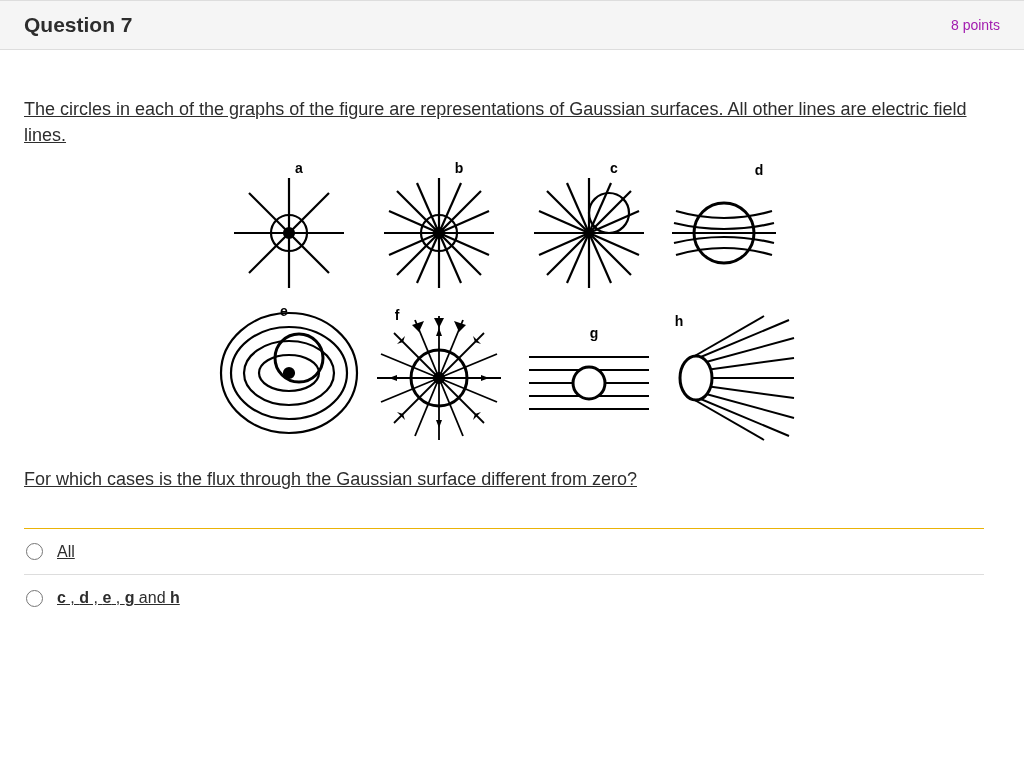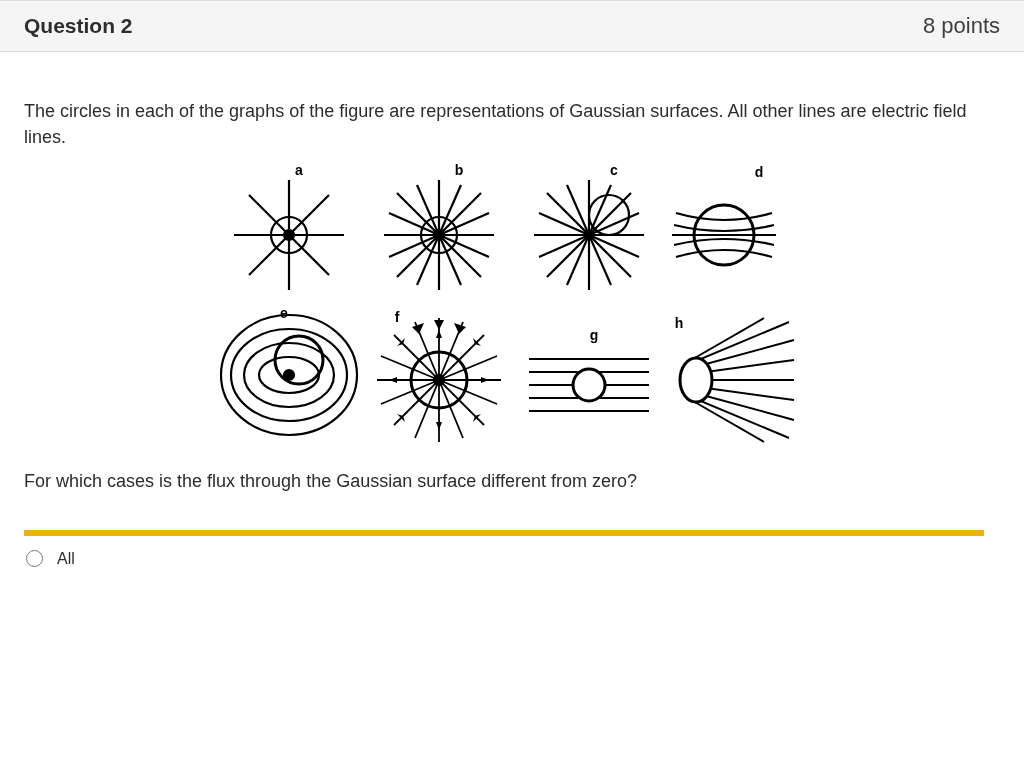--- a/index.html
+++ b/index.html
@@ -16,41 +16,42 @@
     display: flex;
     justify-content: space-between;
     align-items: center;
   }
   .header-title {
     font-size: 21px;
     font-weight: 700;
     color: #2d2d2d;
   }
   .header-points {
-    font-size: 22px;
-    color: #404040;
+    font-size: 14px;
+    color: #a21caf;
   }
   .content {
     padding: 46px 40px 8px 24px;
     font-size: 18px;
     line-height: 1.45;
+    text-decoration: underline;
   }
   .stem {
     margin-bottom: 10px;
   }
   .figure {
     display: block;
     margin: 8px auto 6px auto;
   }
   .postq {
     margin-top: 8px;
     margin-bottom: 36px;
   }
   .options {
-    border-top: 6px solid #eab308;
+    border-top: 1px solid #eab308;
   }
   .option {
     display: flex;
     align-items: center;
     padding: 11px 2px;
     border-bottom: 1px solid #ddd;
     font-size: 16px;
   }
   .option:last-child {
     border-bottom: none;
@@ -63,21 +64,21 @@
   }
   .option-label {
     margin-left: 14px;
   }
   .option-label .b { font-weight: 700; }
 </style>
 </head>
 <body>
 
 <div class="header-bar">
-  <div class="header-title">Question 2</div>
+  <div class="header-title">Question 7</div>
   <div class="header-points">8 points</div>
 </div>
 
 <div class="content">
   <div class="stem">The circles in each of the graphs of the figure are representations of Gaussian surfaces. All other lines are electric field lines.</div>
 
   <svg class="figure" width="590" height="300" viewBox="0 0 590 300">
     <g stroke="#000" stroke-width="2.2" fill="none" font-family="Helvetica, Arial, sans-serif" font-size="14" text-anchor="middle">
 
       <g transform="translate(80,75)">
@@ -204,14 +205,18 @@
     </g>
   </svg>
 
   <div class="postq">For which cases is the flux through the Gaussian surface different from zero?</div>
 
   <div class="options">
     <label class="option">
       <input type="radio" name="q1" style="">
       <span class="option-label">All</span>
     </label>
+    <label class="option">
+      <input type="radio" name="q1" style="">
+      <span class="option-label"><span class="b">c</span> , <span class="b">d</span> , <span class="b">e</span> , <span class="b">g</span> and <span class="b">h</span></span>
+    </label>
   </div>
 </div>
 
 </body></html>

